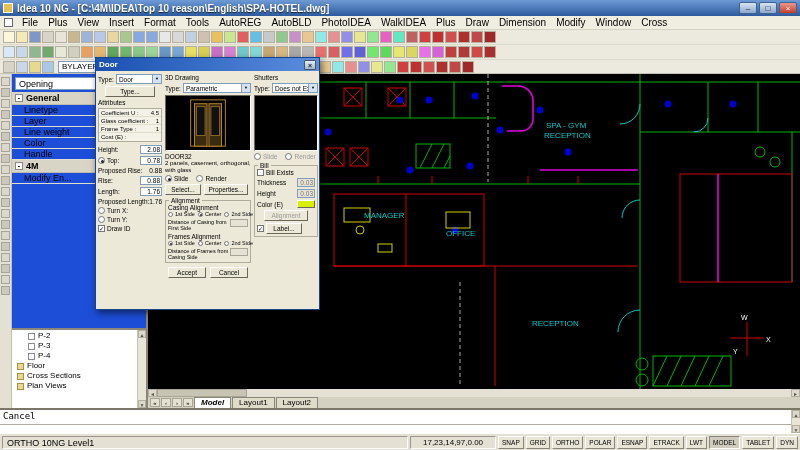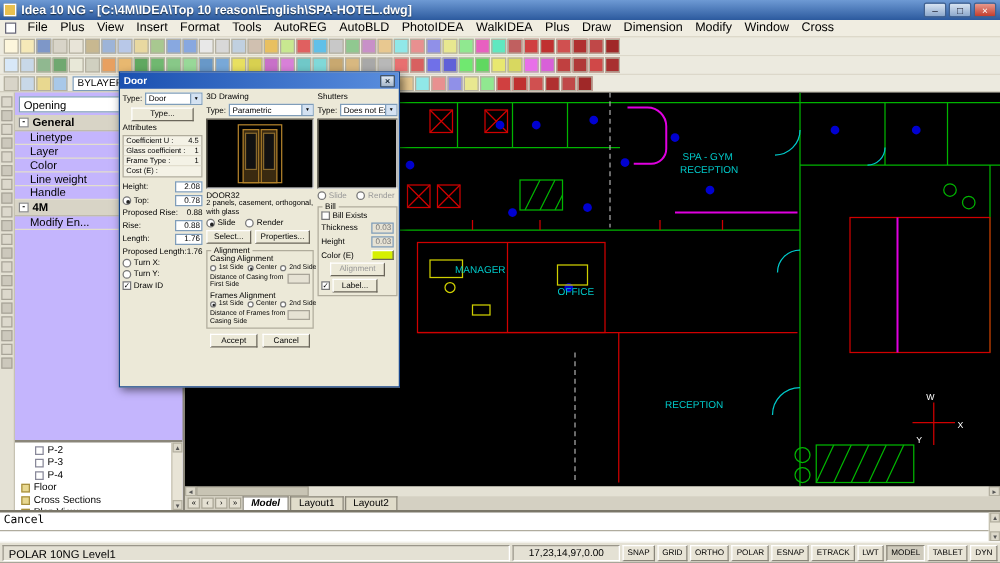--- a/index.html
+++ b/index.html
@@ -27,29 +27,29 @@
 .selectbox .chip{width:6px;height:6px;background:#000;margin-right:3px;flex:none}
 .selectbox .arrow{margin-left:auto;width:11px;height:10px;background:#d4e2f2;border-left:1px solid #7f9db9;font-size:5px;text-align:center;line-height:10px;flex:none}
 .sel-layer{width:96px}
 .sel-color{width:78px}
 
 
 .main{flex:1;display:flex;min-height:0}
 .left-strip{width:12px;background:#e4e1d4;border-right:1px solid #c6c2b2;display:flex;flex-direction:column;align-items:center;padding-top:3px;flex:none}
 .ls-icon{width:9px;height:9px;border:1px solid #a8a498;margin-bottom:2px;flex:none}
 
-.sidebar{width:136px;background:#c4b5fd;border-right:2px solid #8a867a;display:flex;flex-direction:column;font-size:9px;flex:none}
+.sidebar{width:136px;background:#1d4ed8;border-right:2px solid #8a867a;display:flex;flex-direction:column;font-size:9px;flex:none}
 .sb-combo{margin:3px 3px 2px 3px;height:13px;background:#fff;border:1px solid #7f9db9;display:flex;align-items:center;padding-left:3px;font-size:9px}
 .sb-combo .arrow{margin-left:auto;width:11px;height:11px;background:#d4e2f2;border-left:1px solid #7f9db9;font-size:5px;text-align:center;line-height:11px}
 .sb-group{background:#d8d4c6;font-weight:bold;padding:1px 3px;border-bottom:1px solid #c0bcac;display:flex;align-items:center}
 .sb-minus{width:8px;height:8px;border:1px solid #888;background:#fff;font-size:7px;line-height:6px;text-align:center;margin-right:3px;flex:none}
 .sb-rows .sb-row{display:flex;border-bottom:1px solid #e2decd;padding:0 2px 0 12px;height:11px;line-height:11px}
 .sb-row .val{margin-left:auto;border-left:1px solid #e2decd;width:44px}
 .sb-fill{flex:1}
-.sb-tree{border-top:2px solid #8a867a;height:56px;background:#fff;display:flex;flex:none}
+.sb-tree{border-top:2px solid #8a867a;height:80px;background:#fff;display:flex;flex:none}
 .tree-rows{flex:1;padding-top:1px;overflow:hidden}
 .tree-row{height:10px;line-height:10px;font-size:8px;display:flex;align-items:center;padding-left:5px;white-space:nowrap}
 .tree-row.indent{padding-left:16px}
 .tree-icon{width:7px;height:7px;background:#e8d890;border:1px solid #a89040;margin-right:3px;flex:none}
 .tree-row.indent .tree-icon{background:#fff;border-color:#889}
 .vscroll{width:9px;background:#e8e4d6;border-left:1px solid #c6c2b2;display:flex;flex-direction:column;justify-content:space-between;font-size:5px;text-align:center;color:#555;flex:none}
 .vs-btn{height:8px;line-height:8px;border:1px solid #b4b0a0;background:#dcd8ca}
 
 
 .canvas-col{flex:1;display:flex;flex-direction:column;min-width:0}
@@ -311,25 +311,25 @@
 
       <div class="sb-row">
             <span>Linetype</span>
             <span class="val"></span>
           </div>
           <div class="sb-row">
             <span>Layer</span>
             <span class="val"></span>
           </div>
           <div class="sb-row">
+            <span>Line weight</span>
+            <span class="val"></span>
+          </div>
+          <div class="sb-row">
             <span>Color</span>
-            <span class="val"></span>
-          </div>
-          <div class="sb-row">
-            <span>Line weight</span>
             <span class="val"></span>
           </div>
           <div class="sb-row">
             <span>Handle</span>
             <span class="val"></span>
           </div>
         </div>
       <div class="sb-group">
         <span class="sb-minus">-</span>
         <span>4M</span>
@@ -506,21 +506,21 @@
       <div class="cmd-hist">Cancel</div>
       <div class="cmd-input"></div>
     </div>
     <div class="cmd-scroll">
       <span class="vs-btn">▲</span>
       <span class="vs-btn">▼</span>
     </div>
   </div>
 
   <div class="statusbar">
-    <span class="sb-left">POLAR 10NG Level1</span>
+    <span class="sb-left">ORTHO 10NG Level1</span>
     <span class="sb-coords">17,23,14,97,0.00</span>
     <span style="display:flex;gap:2px">
 
     <span class="st-btn">SNAP</span>
         <span class="st-btn">GRID</span>
         <span class="st-btn">ORTHO</span>
         <span class="st-btn">POLAR</span>
         <span class="st-btn">ESNAP</span>
         <span class="st-btn">ETRACK</span>
         <span class="st-btn">LWT</span>

